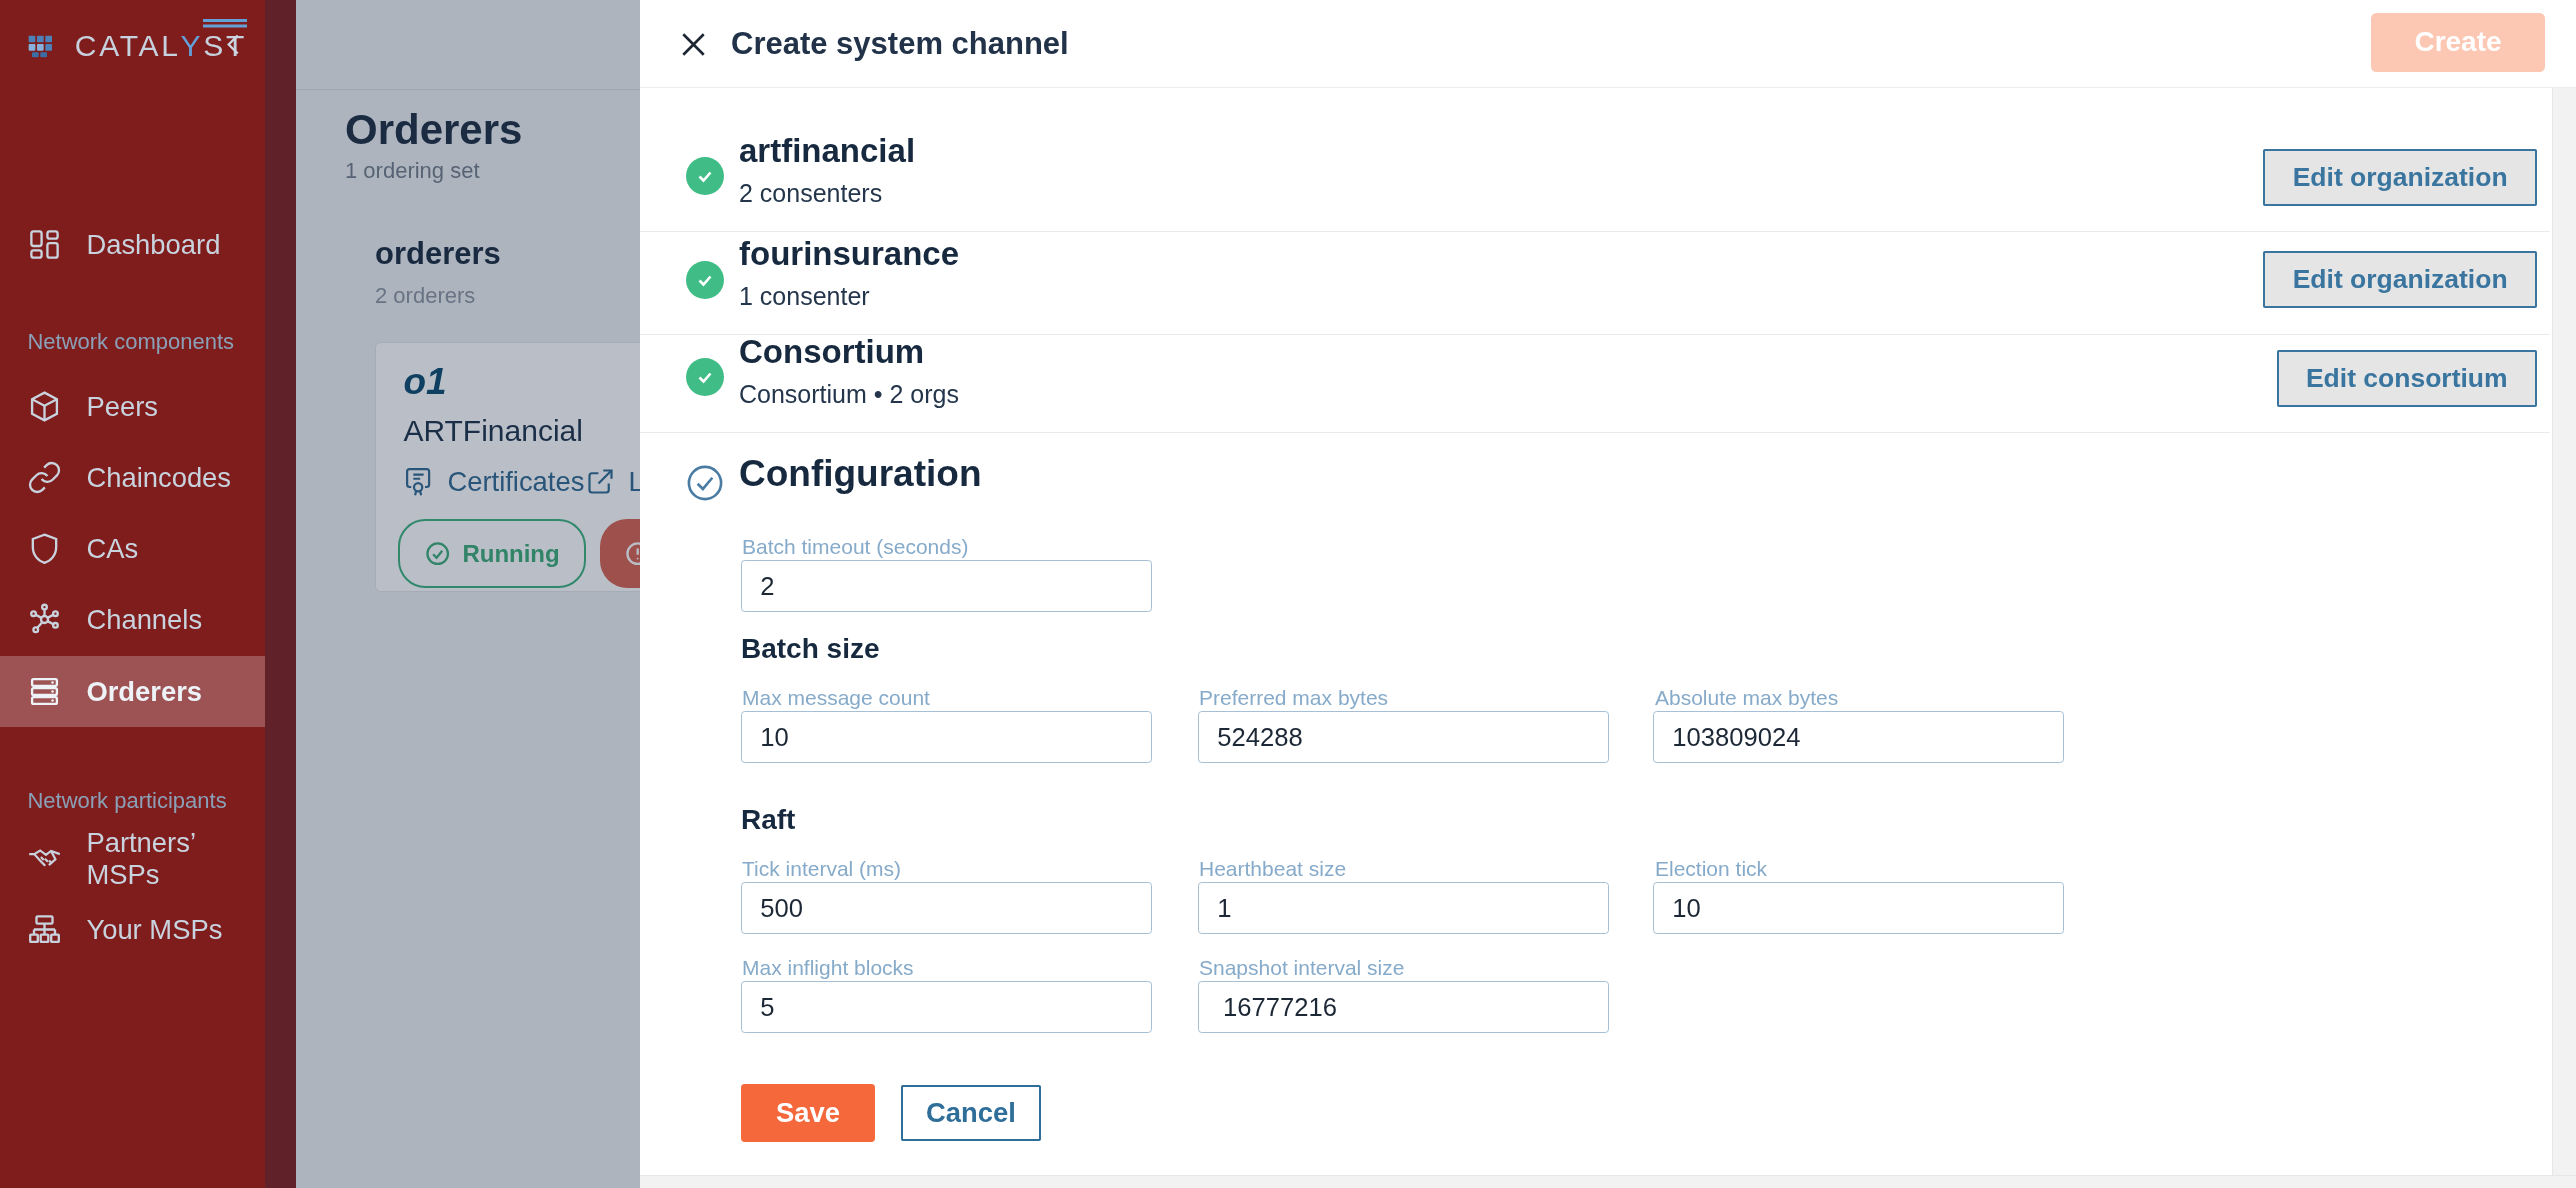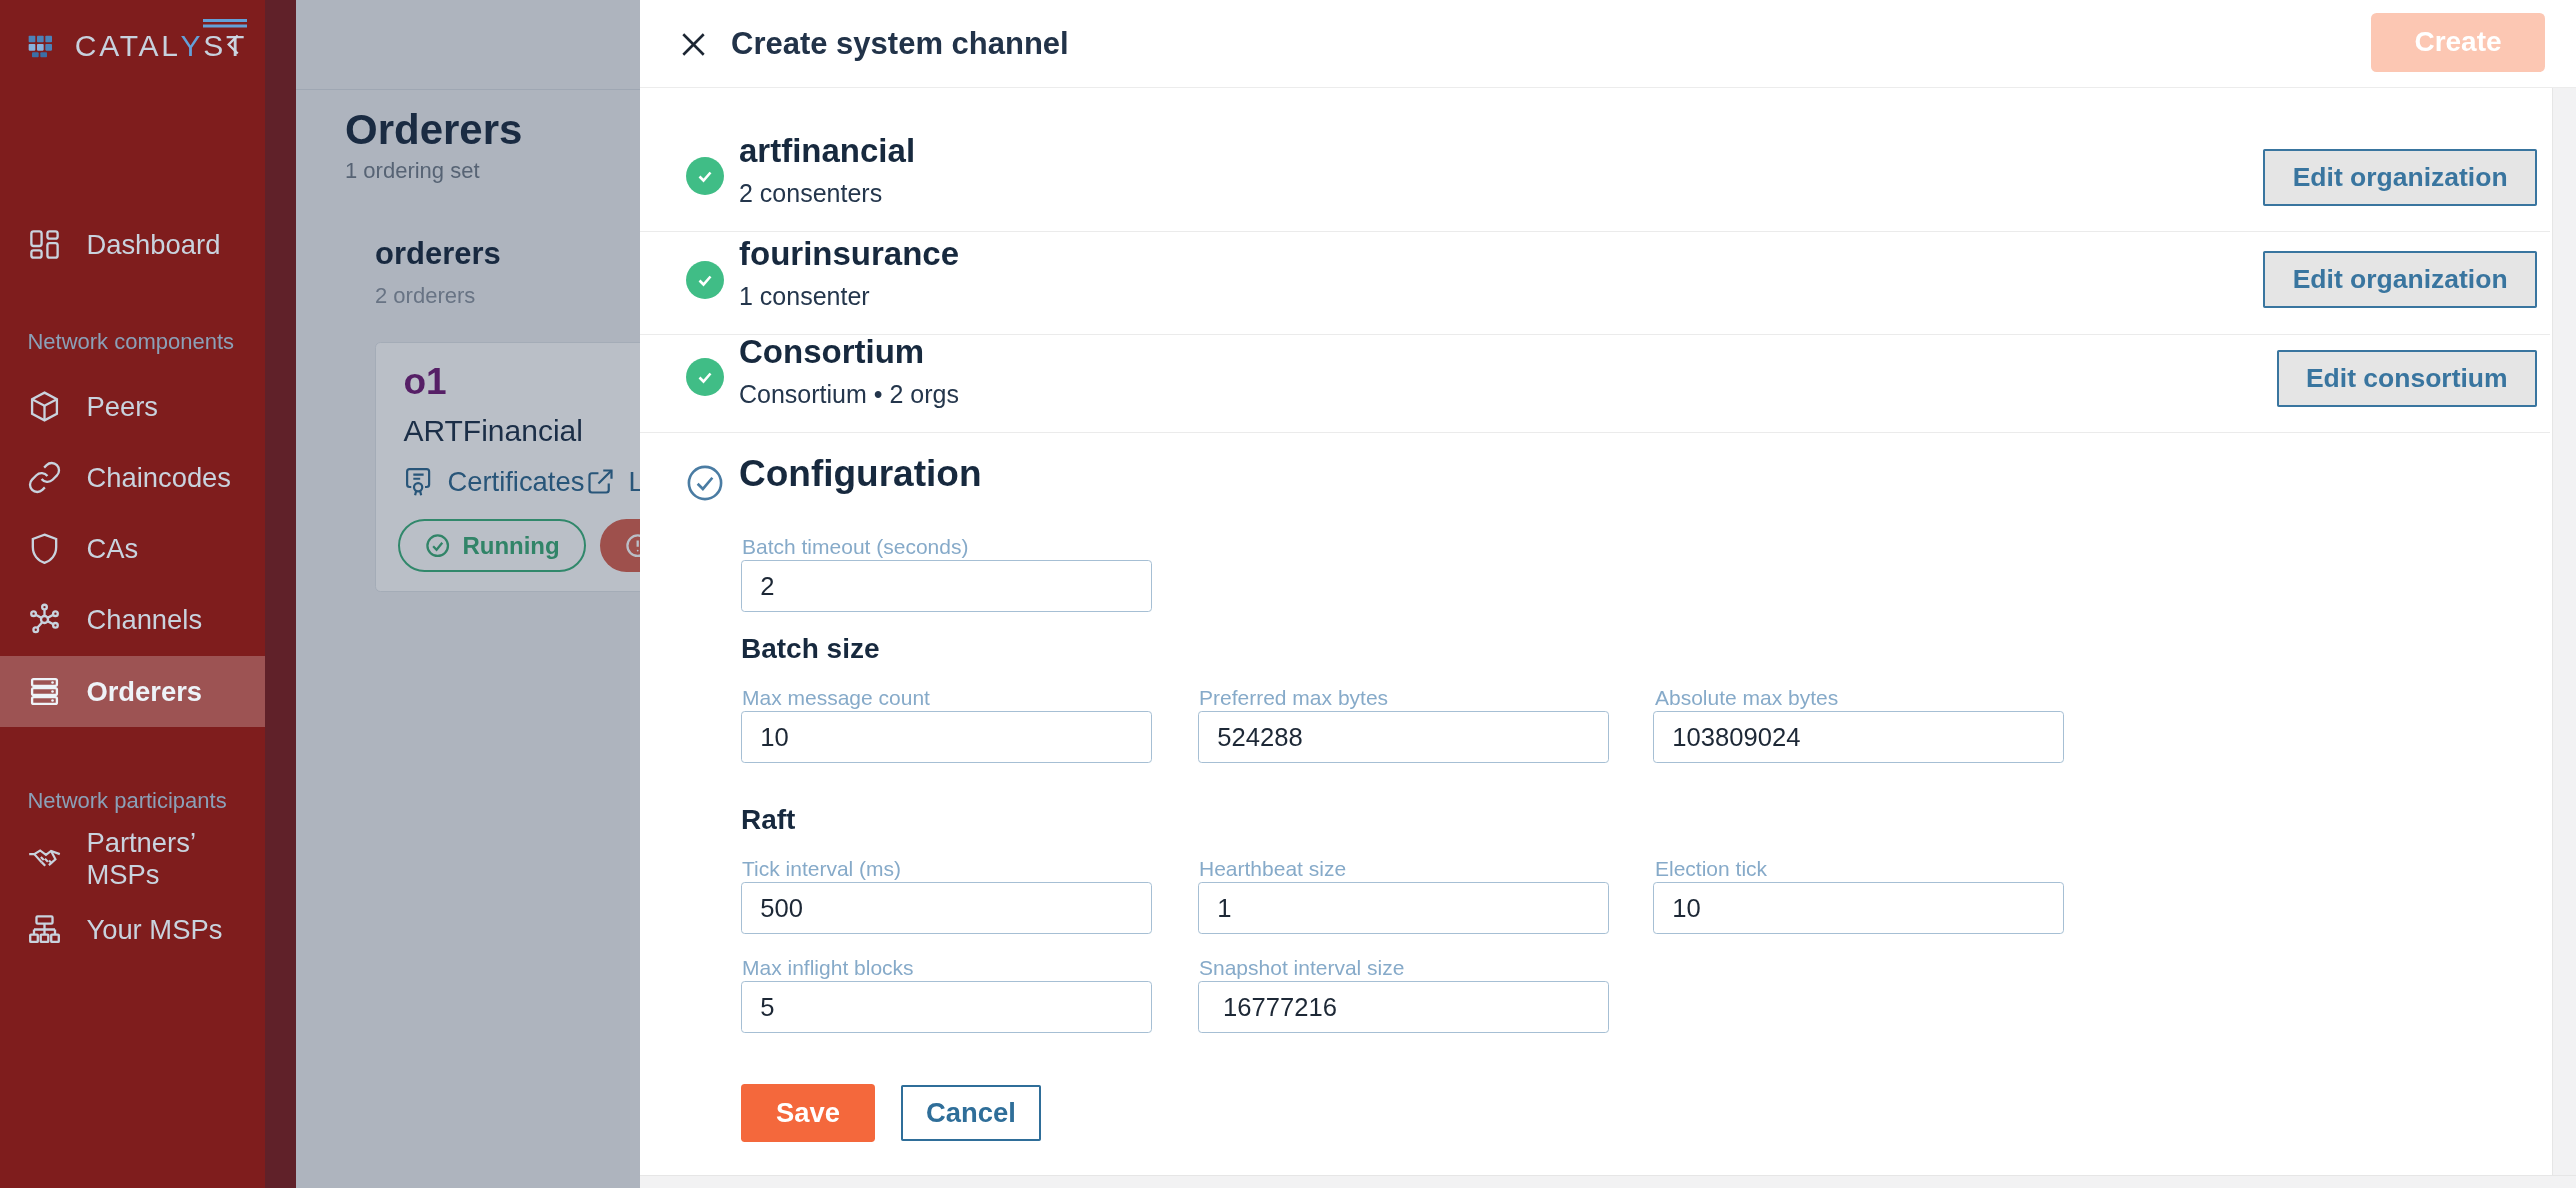--- a/index.html
+++ b/index.html
@@ -31,26 +31,26 @@
   .main-topbar{ position:absolute; left:0; top:0; right:0; height:90px; border-bottom:1.8px solid #d9dde3; }
   .page-head{ position:absolute; left:80px; top:106px; }
   .page-title{ font-size:42px; font-weight:700; color:#1a2b41; }
   .page-sub{ font-size:22px; color:#717c89; margin-top:3.7px; }
   .group-head{ position:absolute; left:110px; top:236px; }
   .group-title{ font-size:31px; font-weight:700; color:#17293e; }
   .group-sub{ font-size:22px; color:#8a939f; margin-top:11px; }
 
   .card{ position:absolute; left:110px; top:342px; width:777px; height:250px;
          background:#ffffff; border:1.8px solid #e0e4e9; border-radius:5.5px; }
-  .card-name{ position:absolute; left:27.4px; top:18.3px; font-size:37px; font-weight:700; color:#701a75; }
+  .card-name{ position:absolute; left:27.4px; top:18.3px; font-size:37px; font-weight:700; color:#0c4a6e;font-style:italic; }
   .card-org{ position:absolute; left:27.4px; top:71px; font-size:30px; color:#1c3048; }
   .card-links{ position:absolute; left:27.4px; top:122px; display:flex; }
   .card-link{ display:flex; align-items:center; gap:11px; color:#2e6890; font-size:27.4px; cursor:pointer; }
   .card-badges{ position:absolute; left:22px; top:176px; display:flex; gap:14.6px; }
-  .badge{ height:53px; border-radius:27.4px; display:flex; align-items:center; gap:11px;
+  .badge{ height:69px; border-radius:27.4px; display:flex; align-items:center; gap:11px;
           padding:4px 24px; font-size:24px; font-weight:700; white-space:nowrap; }
   .badge-run{ border:2.7px solid #3bb07c; color:#3bab77; background:transparent; }
   .badge-err{ background:#d7604f; color:#ffffff; width:247px; overflow:hidden; }
 
   .dim{ position:absolute; left:265px; top:0; right:0; bottom:0;
         background:rgba(27,44,70,0.30); z-index:30; }
 
   
   .modal{ position:absolute; left:640px; top:0; width:1936px; height:1188px;
           background:#ffffff; z-index:40; }

